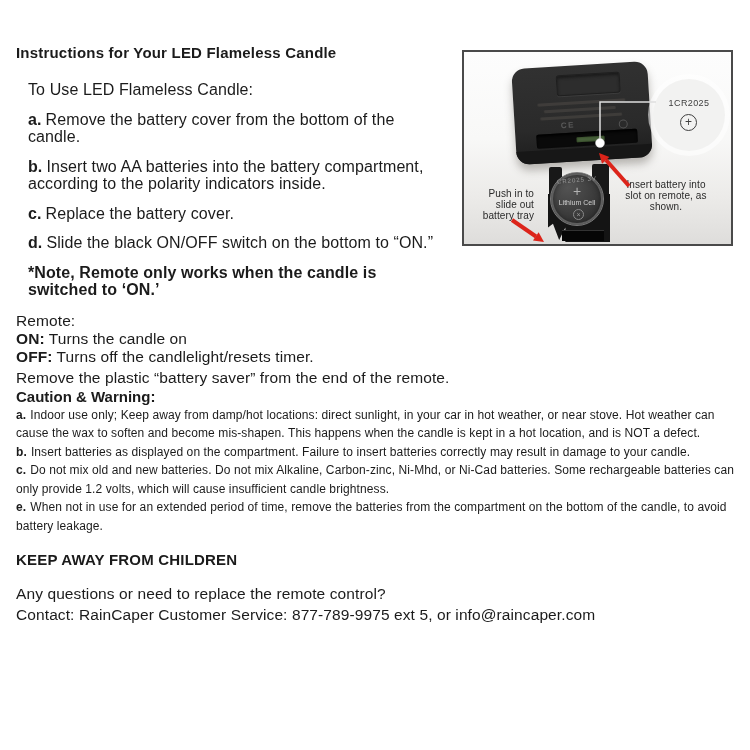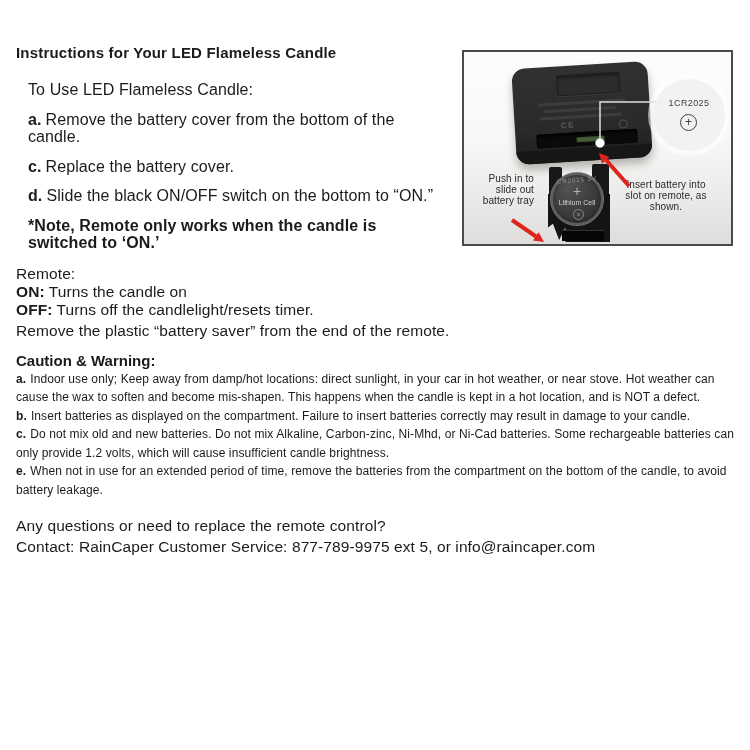--- a/index.html
+++ b/index.html
@@ -7,21 +7,21 @@
   .page { position:relative; width:750px; height:750px; overflow:hidden; background:#fff; }
   .content { padding:44px 32px 0 16px; }
 
   h1.doc-title { font-size:15px; font-weight:700; margin:0 0 20px 0; letter-spacing:.2px; }
 
   .sec1 { width:436px; font-size:16px; line-height:17.5px; letter-spacing:.1px; margin-bottom:13px; }
   .sec1 .row { margin:12px; }
   .bold { font-weight:700; }
   .pref { font-weight:700; margin-right:4px; }
 
-  .sec2 { font-size:15.5px; line-height:18px; letter-spacing:.1px; margin-bottom:11px; width:716px; }
+  .sec2 { font-size:15.5px; line-height:18px; letter-spacing:.1px; width:716px; }
   .sec2 .para { margin-top:3px; }
 
   .sec3 { width:722px; margin-bottom:15px; }
   .sec3 .sec-head { font-size:15px; font-weight:700; line-height:19px; }
   .sec3 .item { font-size:12px; line-height:18.6px; letter-spacing:.1px; }
 
   .keep-away { font-size:15px; font-weight:700; margin-bottom:15px; letter-spacing:.2px; }
   .footer { font-size:15.5px; line-height:21px; letter-spacing:.1px; }
 
   
@@ -74,56 +74,58 @@
     border:1px solid #7a7a7a; box-sizing:border-box;
     box-shadow:inset 0 0 0 2px #5e5e5e, inset 0 0 7px rgba(0,0,0,.65); text-align:center; }
   .coin .arc { position:absolute; left:0; top:4px; width:100%; font-size:6px; letter-spacing:1px;
     color:#9d9d9d; transform:rotate(-5deg); }
   .coin .plus { position:absolute; left:0; top:10px; width:100%; font-size:14px; color:#b2b2b2; }
   .coin .brand { position:absolute; left:0; top:26px; width:100%; font-size:7px; color:#d2d2d2; }
   .coin .bin { position:absolute; left:22px; top:36px; width:9px; height:9px; border:1px solid #8a8a8a;
     border-radius:50%; font-size:7px; line-height:9px; color:#9a9a9a; text-align:center; }
 
   .dlabel { position:absolute; font-size:10px; line-height:10.8px; color:#2a2a2a; letter-spacing:.1px; }
-  .push-label { left:4px; top:122px; width:66px; text-align:right; }
+  .push-label { left:4px; top:137px; width:66px; text-align:right; }
   .insert-label { left:156px; top:128px; width:92px; text-align:center; }
 
   .overlay { position:absolute; inset:0; pointer-events:none; }
 </style>
 </head>
 <body>
 
 <div class="page">
 
   <div class="content">
     <h1 class="doc-title">Instructions for Your LED Flameless Candle</h1>
 
     <div class="sec1">
       <div class="row">To Use LED Flameless Candle:</div>
       <div class="row"><span class="pref">a.</span><span>Remove the battery cover from the bottom of the candle.</span></div>
+      <div class="row"><span class="pref">b.</span><span>Insert two AA batteries into the battery compartment, according to the polarity indicators inside.</span></div>
       <div class="row"><span class="pref">c.</span><span>Replace the battery cover.</span></div>
       <div class="row"><span class="pref">d.</span><span>Slide the black ON/OFF switch on the bottom to “ON.”</span></div>
       <div class="row bold">*Note, Remote only works when the candle is switched to ‘ON.’</div>
     </div>
 
     <div class="sec2">
       <div>Remote:</div>
       <div><span class="pref">ON:</span><span>Turns the candle on</span></div>
       <div><span class="pref">OFF:</span><span>Turns off the candlelight/resets timer.</span></div>
       <div class="para">Remove the plastic “battery saver” from the end of the remote.</div>
     </div>
 
     <div class="sec3">
       <div class="sec-head">Caution &amp; Warning:</div>
       <div class="item"><span class="pref">a.</span><span>Indoor use only; Keep away from damp/hot locations: direct sunlight, in your car in hot weather, or near stove. Hot weather can cause the wax to soften and become mis-shapen. This happens when the candle is kept in a hot location, and is NOT a defect.</span></div>
       <div class="item"><span class="pref">b.</span><span>Insert batteries as displayed on the compartment. Failure to insert batteries correctly may result in damage to your candle.</span></div>
       <div class="item"><span class="pref">c.</span><span>Do not mix old and new batteries. Do not mix Alkaline, Carbon-zinc, Ni-Mhd, or Ni-Cad batteries. Some rechargeable batteries can only provide 1.2 volts, which will cause insufficient candle brightness.</span></div>
       <div class="item"><span class="pref">e.</span><span>When not in use for an extended period of time, remove the batteries from the compartment on the bottom of the candle, to avoid battery leakage.</span></div>
     </div>
 
+    <div class="keep-away">KEEP AWAY FROM CHILDREN</div>
 
     <div class="footer">
       <div>Any questions or need to replace the remote control?</div>
       <div>Contact: RainCaper Customer Service: 877-789-9975 ext 5, or info@raincaper.com</div>
     </div>
   </div>
 
   <div class="diagram-box">
     <div class="diagram-inner">
 

